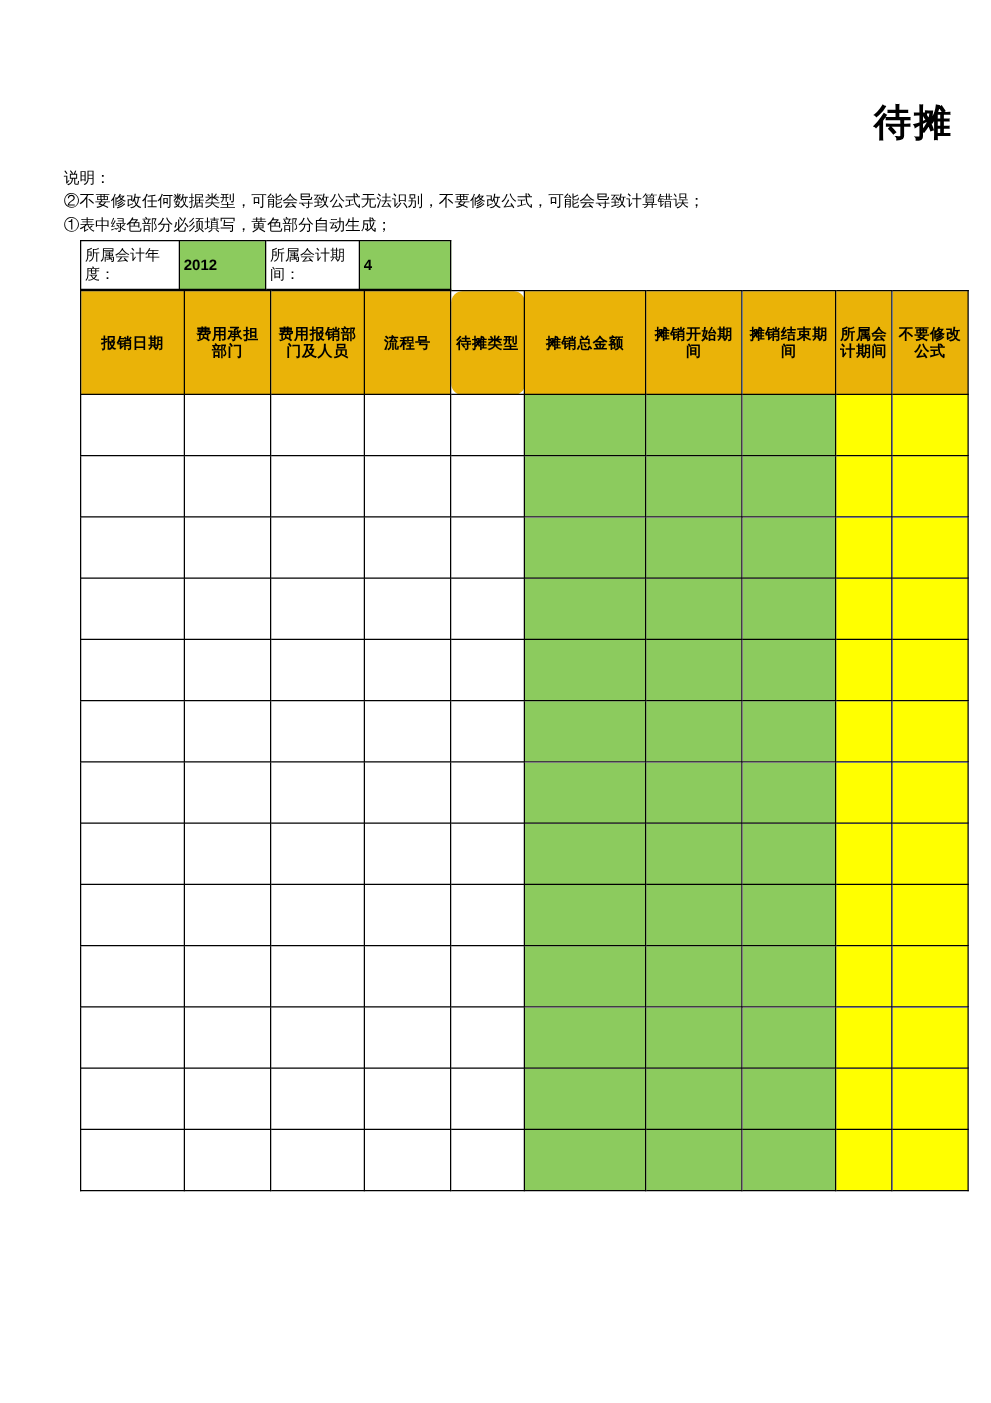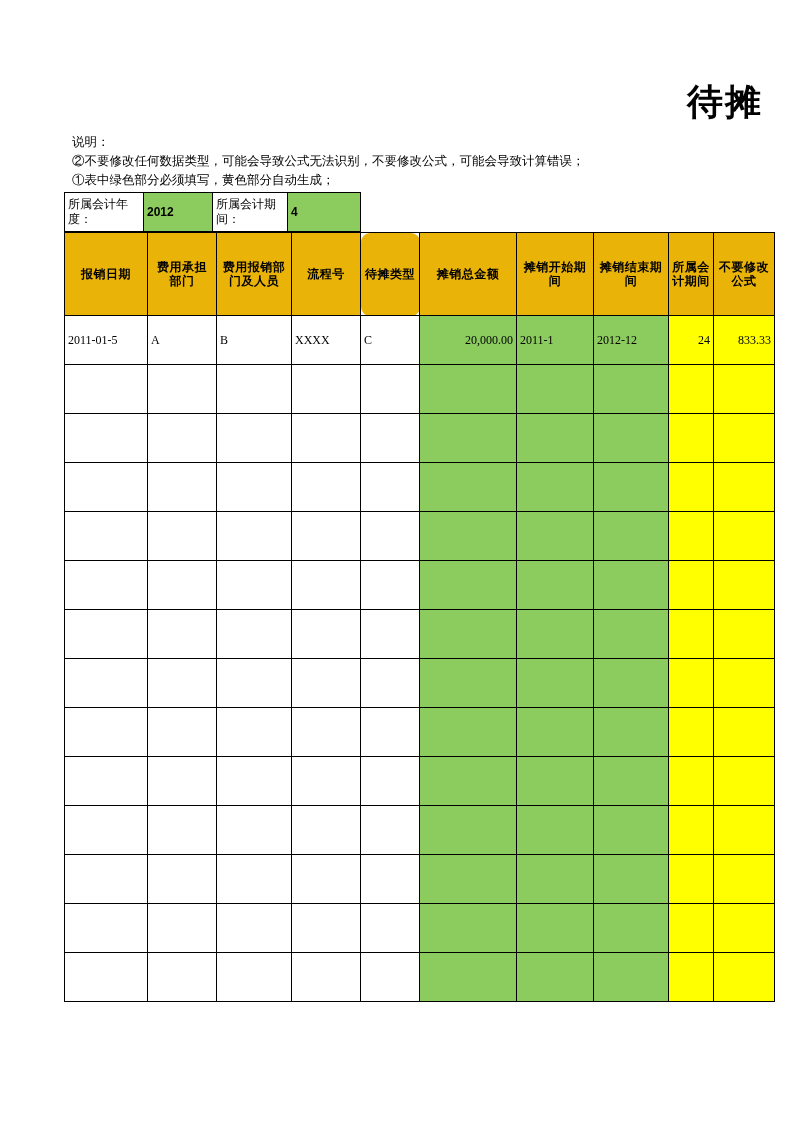--- a/index.html
+++ b/index.html
@@ -17,30 +17,30 @@
   }
   .page-title {
     position: absolute;
     top: 78px;
     left: 0;
     width: 793px;
     text-align: right;
     padding-right: 30px;
     box-sizing: border-box;
     font-family: "Liberation Serif", serif;
-    font-size: 36px;
+    font-size: 30px;
     font-weight: bold;
     letter-spacing: 2px;
     white-space: nowrap;
     overflow: hidden;
   }
   .notes {
     position: absolute;
     top: 133px;
-    left: 72px;
+    left: 51px;
     font-size: 12.5px;
     line-height: 19px;
     font-family: "Liberation Sans", sans-serif;
   }
   .notes div { white-space: nowrap; }
 
   .param-table {
     position: absolute;
     top: 192px;
     left: 64px;
@@ -150,32 +150,20 @@
       <th class="col-type">待摊类型</th>
       <th class="col-amount">摊销总金额</th>
       <th class="col-start">摊销开始期间</th>
       <th class="col-end">摊销结束期间</th>
       <th class="col-count">所属会计期间</th>
       <th class="col-each">不要修改公式</th>
     </tr>
   </thead>
   <tbody>
     <tr>
-      <td class="c-white txt-left">2011-01-5</td>
-      <td class="c-white txt-left">A</td>
-      <td class="c-white txt-left">B</td>
-      <td class="c-white txt-left">XXXX</td>
-      <td class="c-white txt-left">C</td>
-      <td class="c-green num">20,000.00</td>
-      <td class="c-green txt-left">2011-1</td>
-      <td class="c-green txt-left">2012-12</td>
-      <td class="c-yellow num">24</td>
-      <td class="c-yellow num">833.33</td>
-    </tr>
-    <tr>
       <td class="c-white txt-left"></td>
       <td class="c-white txt-left"></td>
       <td class="c-white txt-left"></td>
       <td class="c-white txt-left"></td>
       <td class="c-white txt-left"></td>
       <td class="c-green num"></td>
       <td class="c-green txt-left"></td>
       <td class="c-green txt-left"></td>
       <td class="c-yellow num"></td>
       <td class="c-yellow num"></td>

